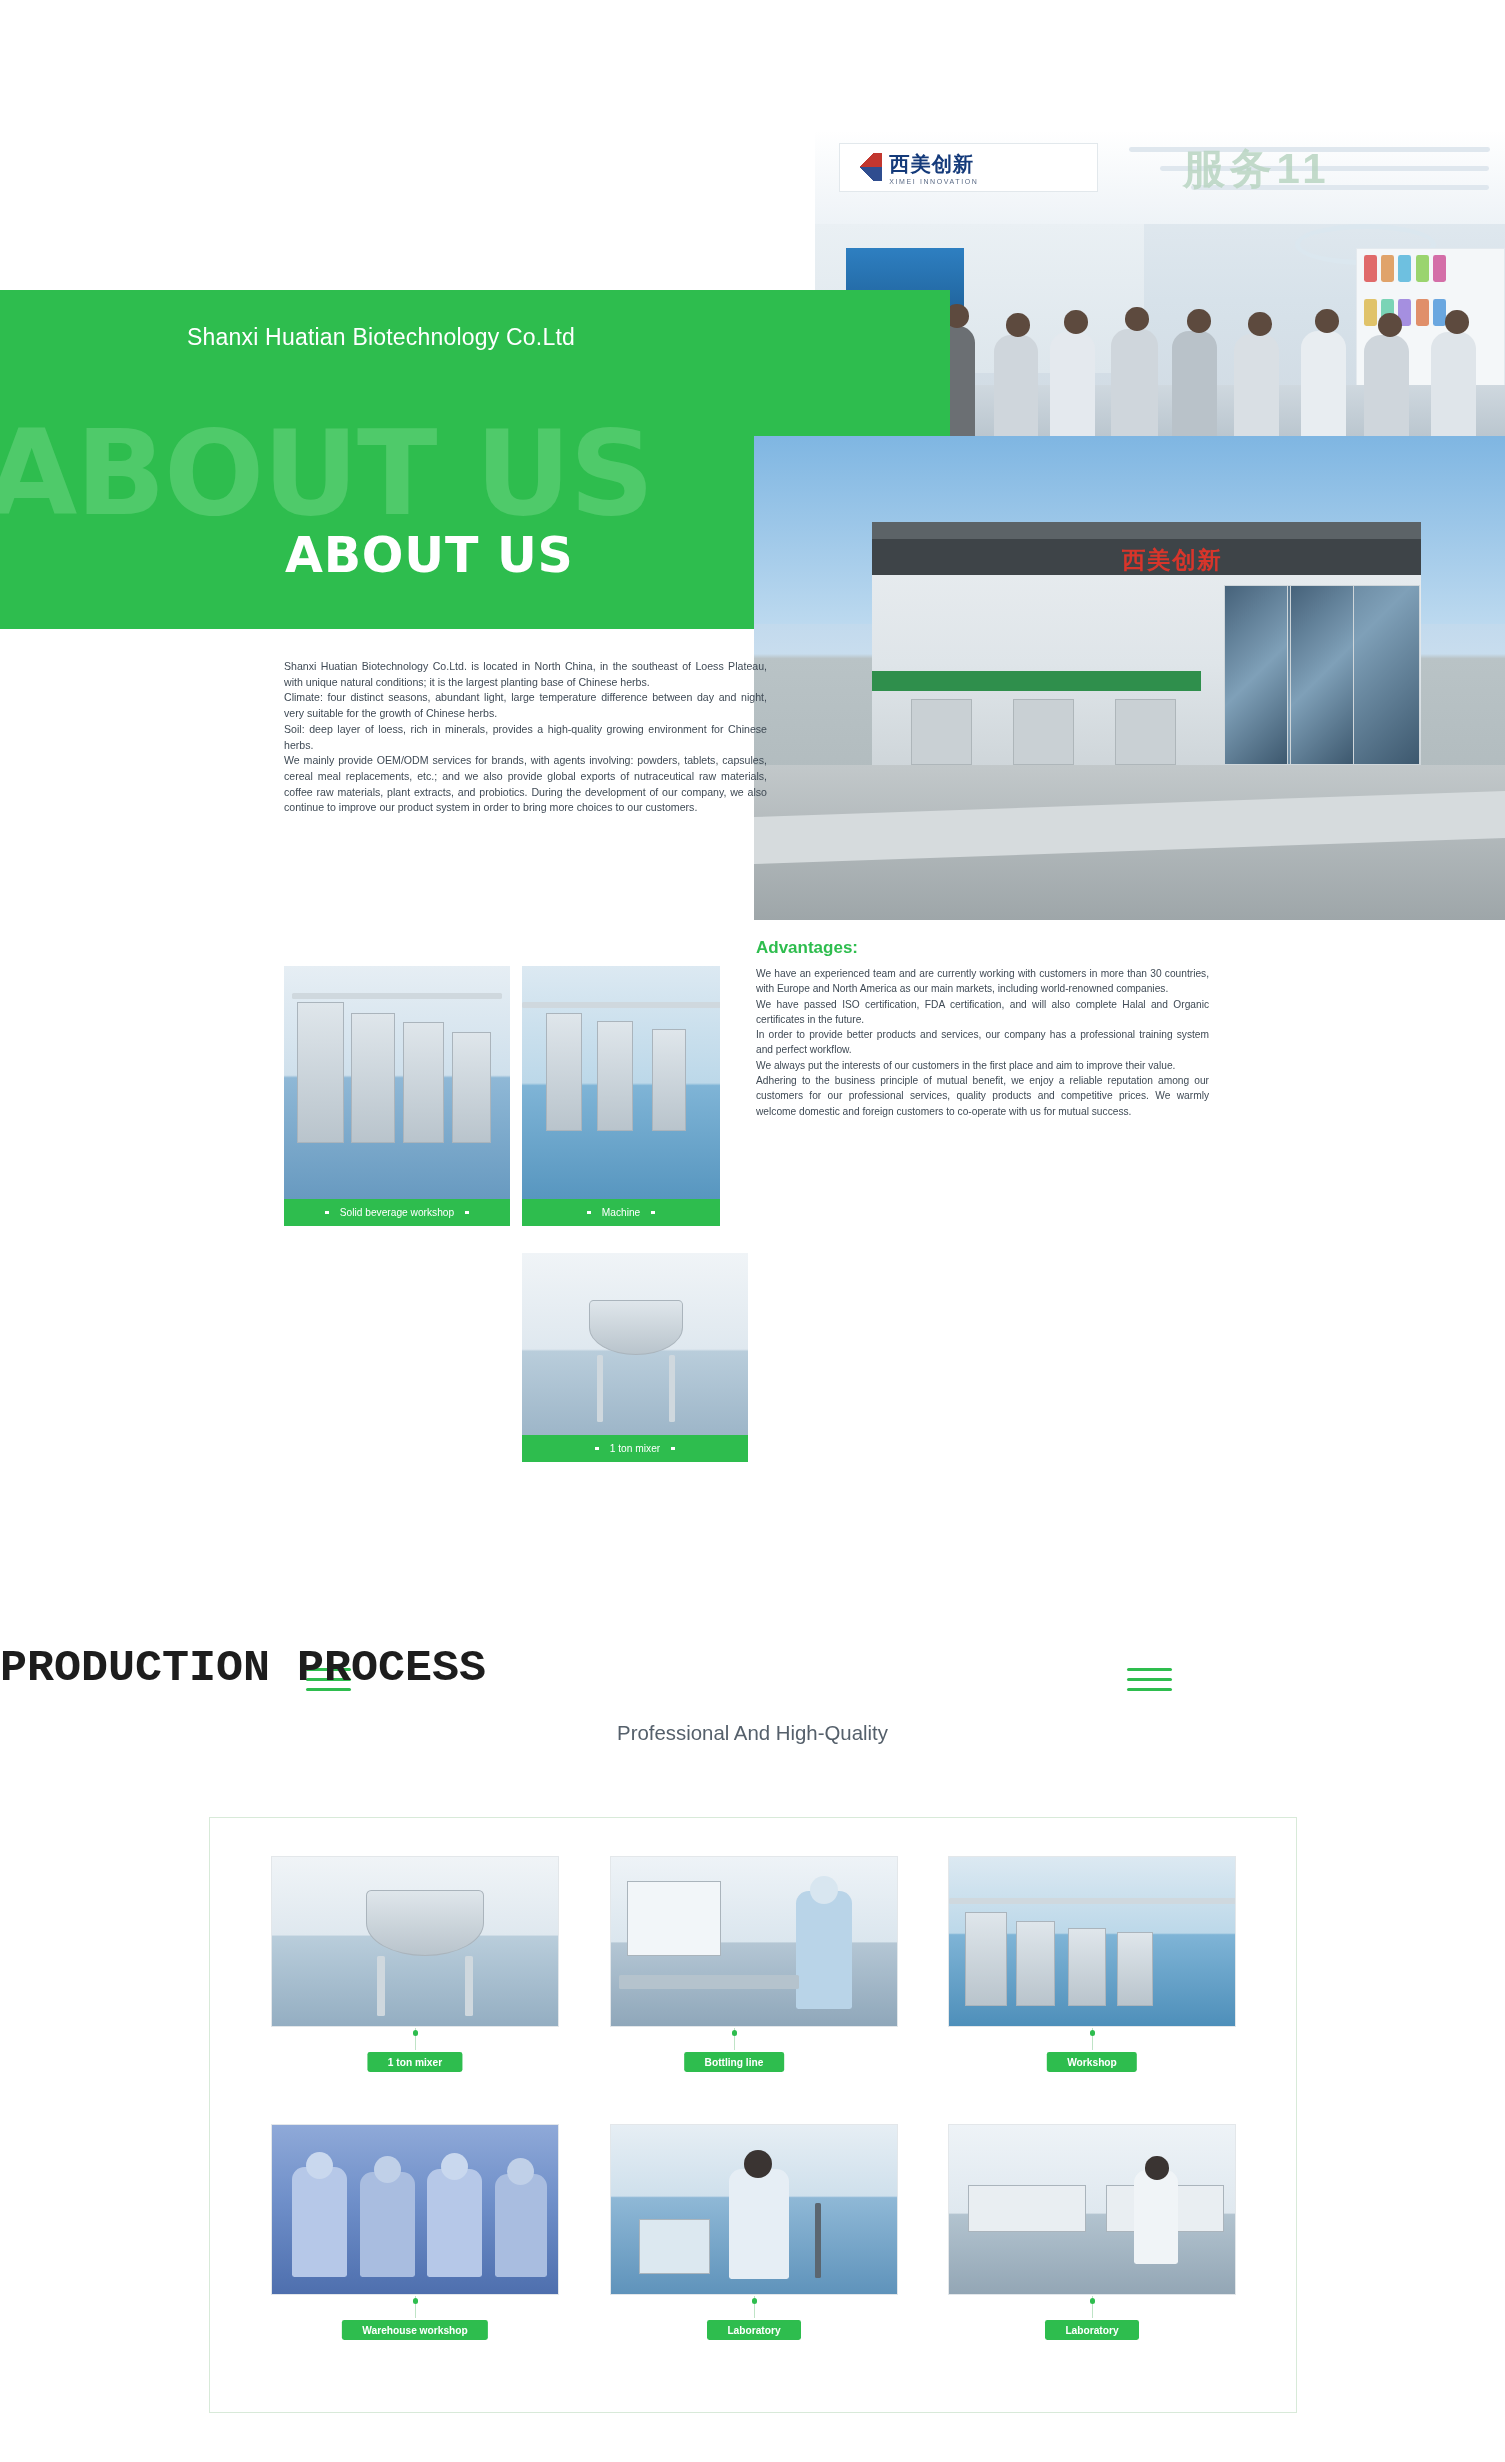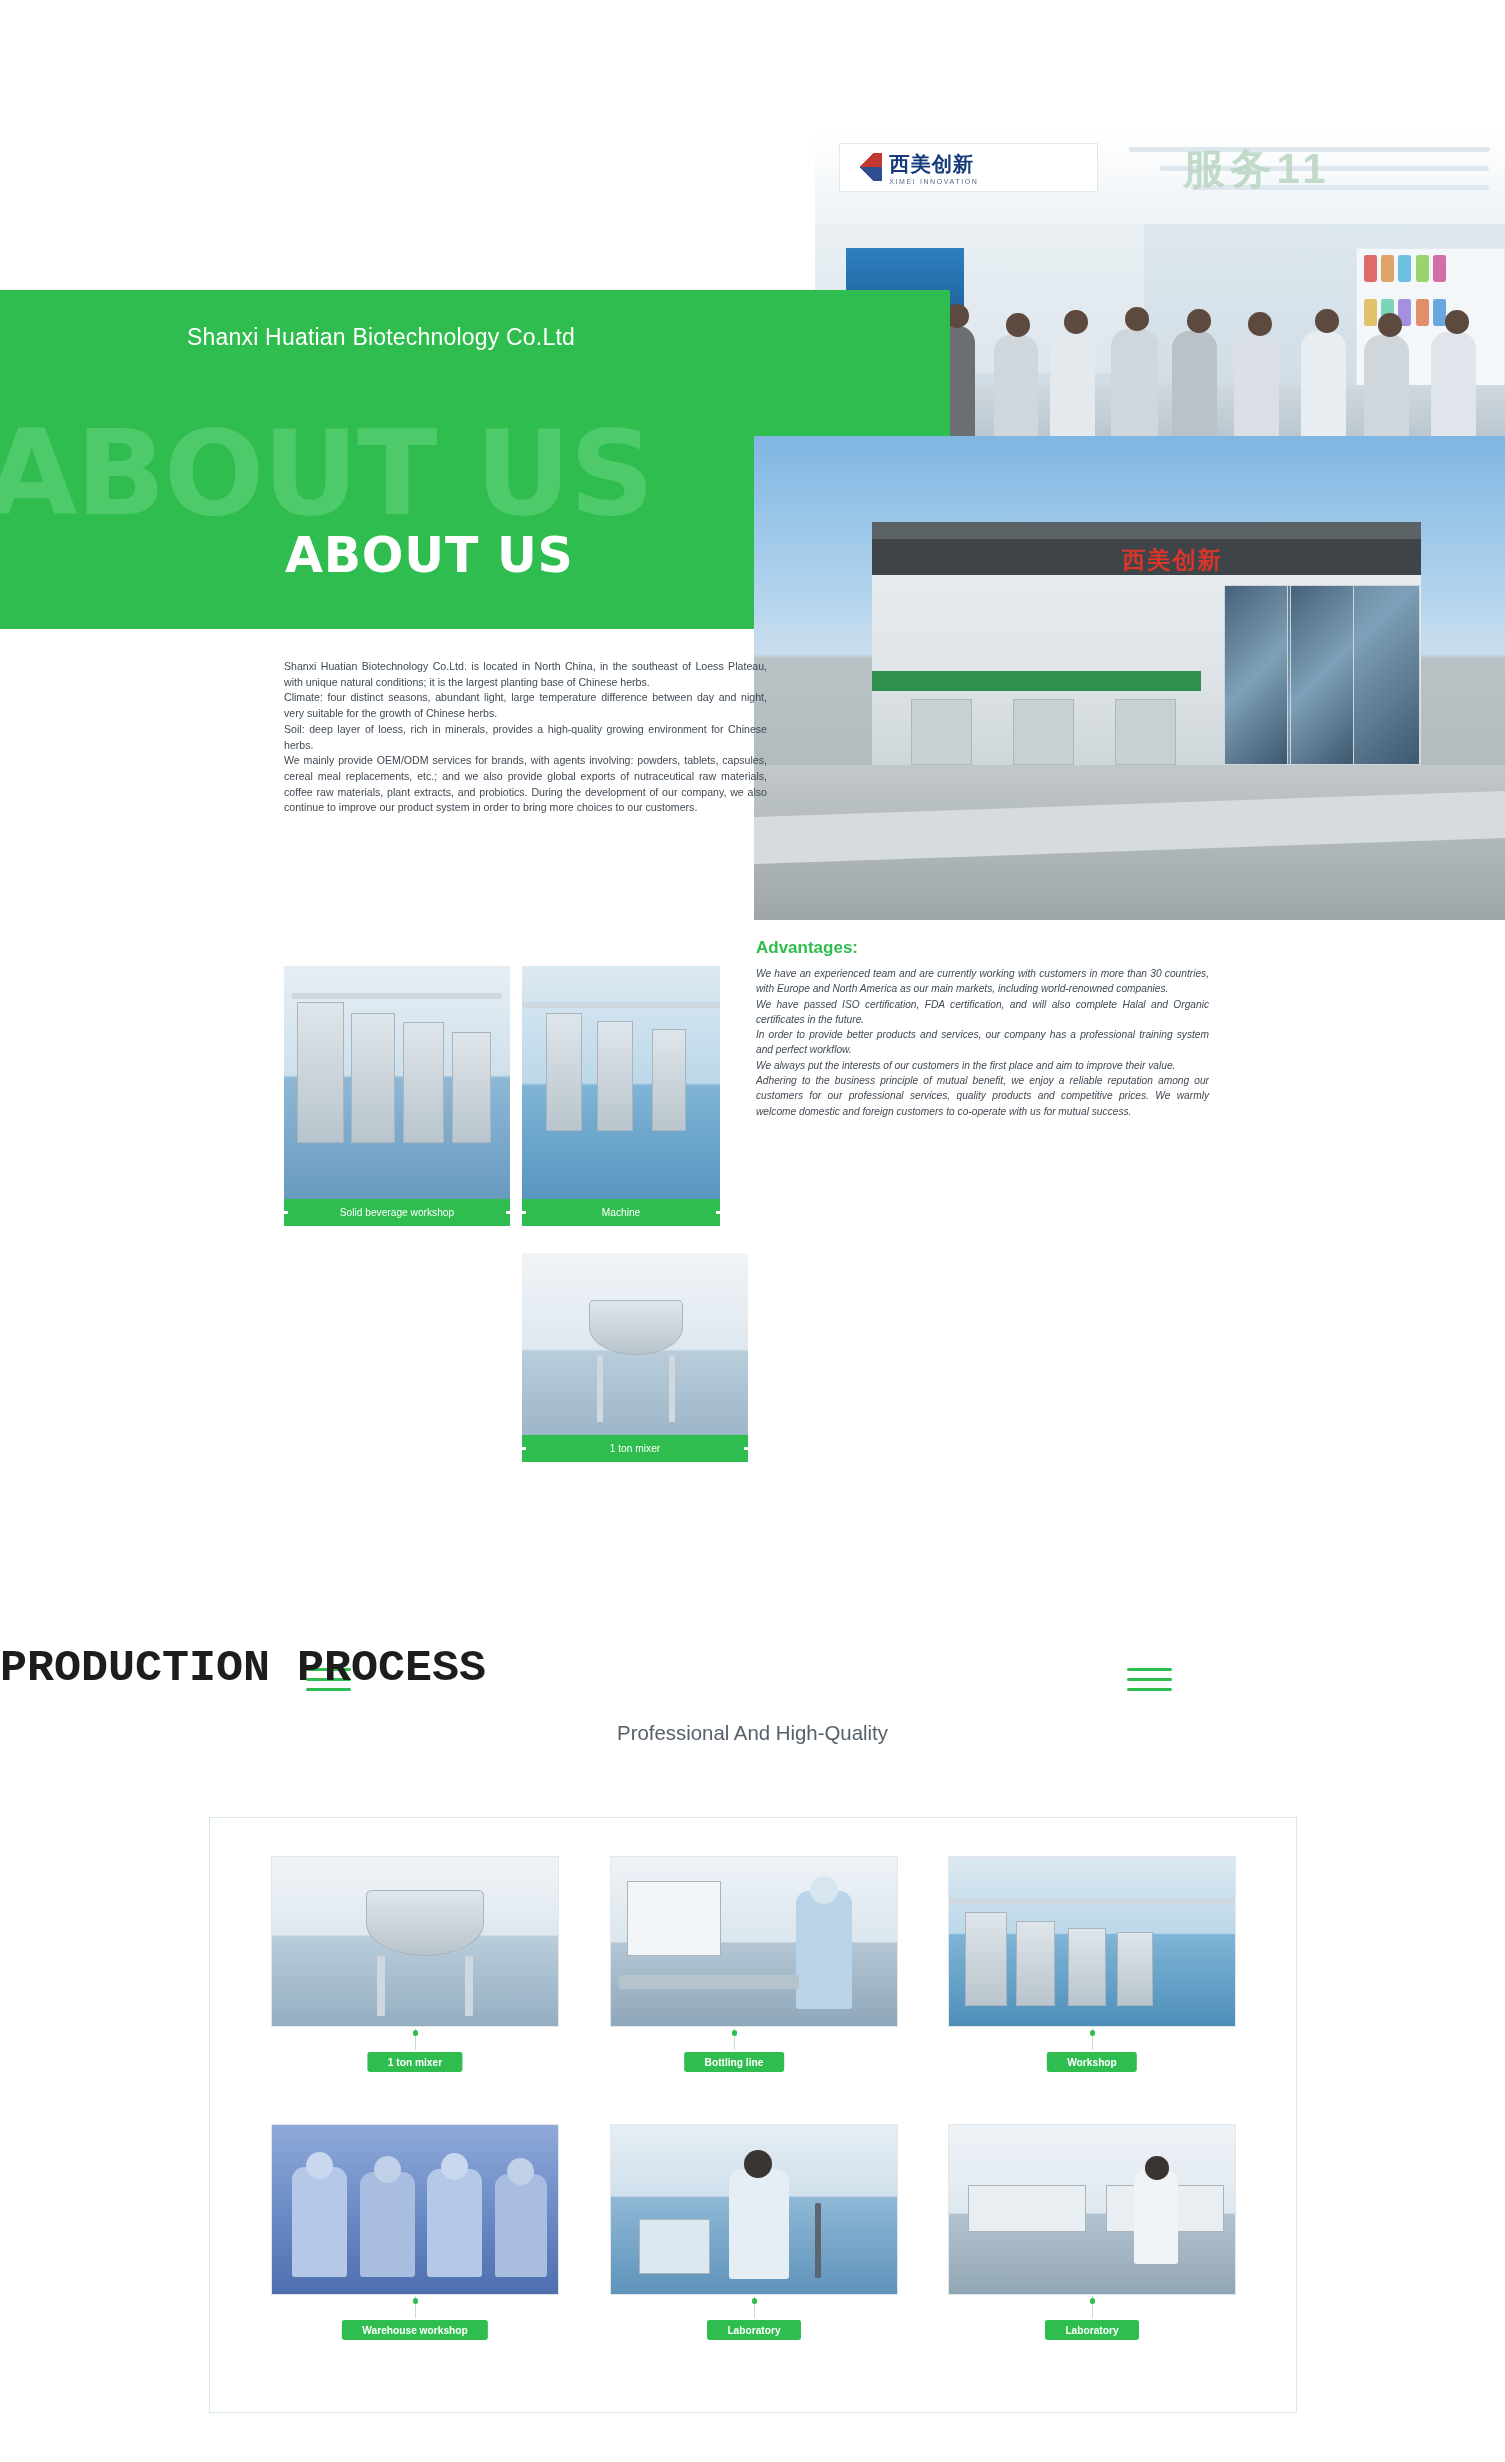--- a/index.html
+++ b/index.html
@@ -147,30 +147,30 @@
   }
   .body-text p { margin-bottom:0; }
 
   
   .adv-title {
     position:absolute; left:756px; top:938px;
     font-size:17px; font-weight:700; color:#2ebd4e;
   }
   .adv-text {
     position:absolute; left:756px; top:966px; width:453px;
-    font-size:10.2px; line-height:15.3px; color:#3f4a55; text-align:justify;font-style:italic;
+    font-size:10.2px; line-height:15.3px; color:#3f4a55; text-align:justify;
   }
 
   
   .card { position:absolute; overflow:hidden; }
   .card .ph { width:100%; height:100%; position:relative; overflow:hidden; }
   .cap {
     position:absolute; left:0; bottom:0; width:100%; height:27px;
     background:#2ebd4e; color:#ffffff; font-size:10.2px;
-    display:flex; align-items:center; justify-content:space-between; gap:11px;
+    display:flex; align-items:center; justify-content:center; gap:11px;
   }
   .cap .dot { width:3.9px; height:3.9px; background:#ffffff; display:inline-block; }
 
   
   .lab-a { background:linear-gradient(180deg,#e6eef4 0%, #cfe0ec 42%, #8fb8d6 43%, #5f93bb 100%); }
   .lab-b { background:linear-gradient(180deg,#dce9f2 0%, #bcd8e9 45%, #7fb4d6 46%, #4e8fba 100%); }
   .lab-c { background:linear-gradient(180deg,#eef3f7 0%, #dbe6ee 50%, #b4c6d4 51%, #8fa7ba 100%); }
   .lab-d { background:linear-gradient(180deg,#e9f1f6 0%, #d3e3ee 48%, #9dc2da 49%, #6f9dc0 100%); }
   .lab-e { background:linear-gradient(180deg,#f0f4f7 0%, #dfe8ef 46%, #b9cddb 47%, #94aec2 100%); }
   .lab-f { background:linear-gradient(180deg,#e4eef5 0%, #c9dfee 45%, #84b5d8 46%, #4f8fba 100%); }

